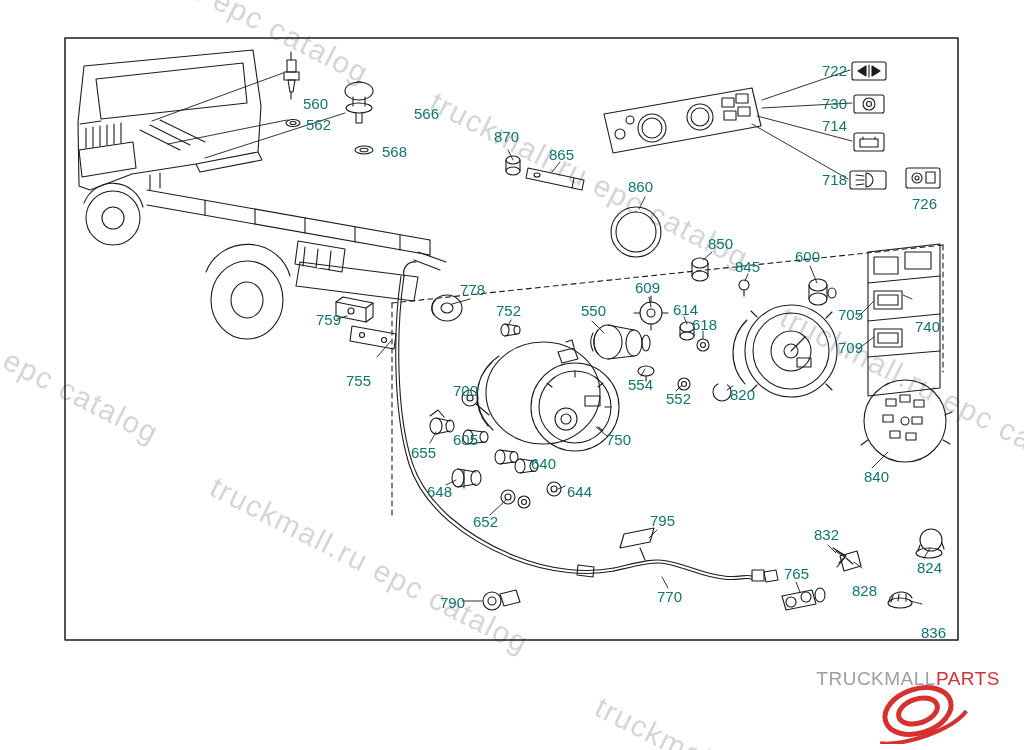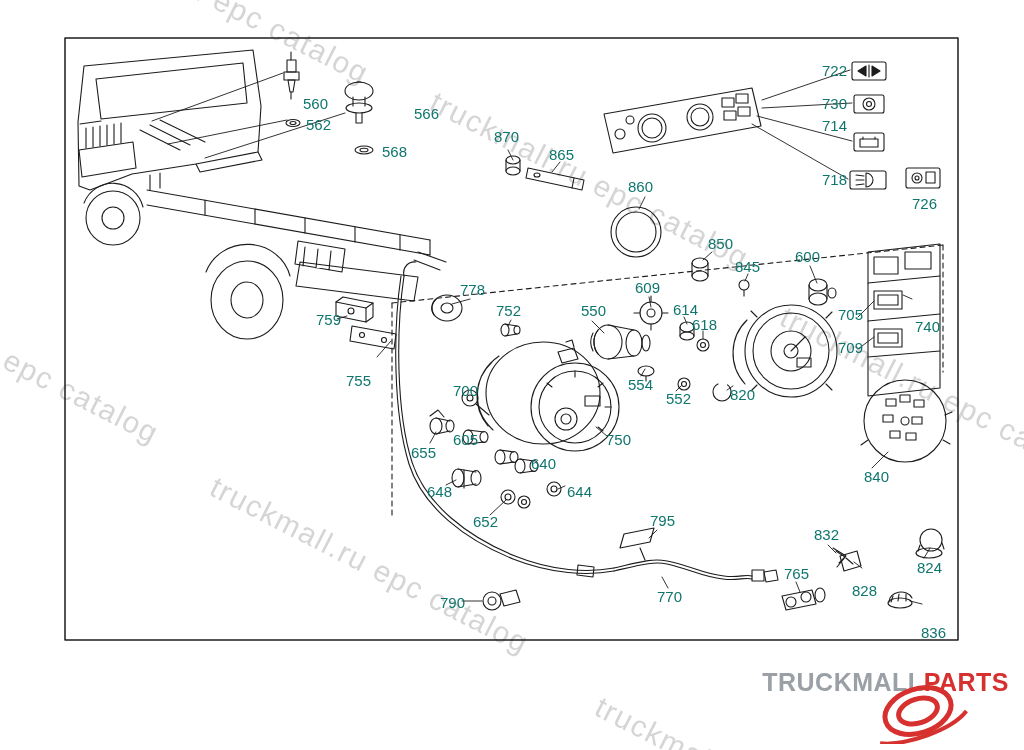--- a/index.html
+++ b/index.html
@@ -13,21 +13,21 @@
     white-space:nowrap;letter-spacing:1.5px;z-index:1;pointer-events:none;
   }
   svg.drawing{position:absolute;left:0;top:0;z-index:2;}
   #labels{position:absolute;left:0;top:0;width:100%;height:100%;z-index:3;}
   .part-label{
     position:absolute;font-size:15px;color:#0f766e;line-height:1;
     font-family:Liberation Sans, sans-serif;
   }
   .logo{position:absolute;right:10px;bottom:4px;width:176px;height:86px;z-index:4;}
   .logo-text{
-    position:absolute;top:8px;right:5px;font-weight:bold;font-size:25px;
+    position:absolute;top:8px;right:14px;font-weight:normal;font-size:19px;
     letter-spacing:0.5px;white-space:nowrap;
   }
   .logo-gray{color:#9aa0a6;}
   .logo-red{color:#d6302f;}
   .logo-wheel{position:absolute;left:22px;top:18px;}
 </style>
 </head>
 <body>
 
 <div class="watermark" style="left:60px;top:-100px">truckmall.ru epc catalog</div>

